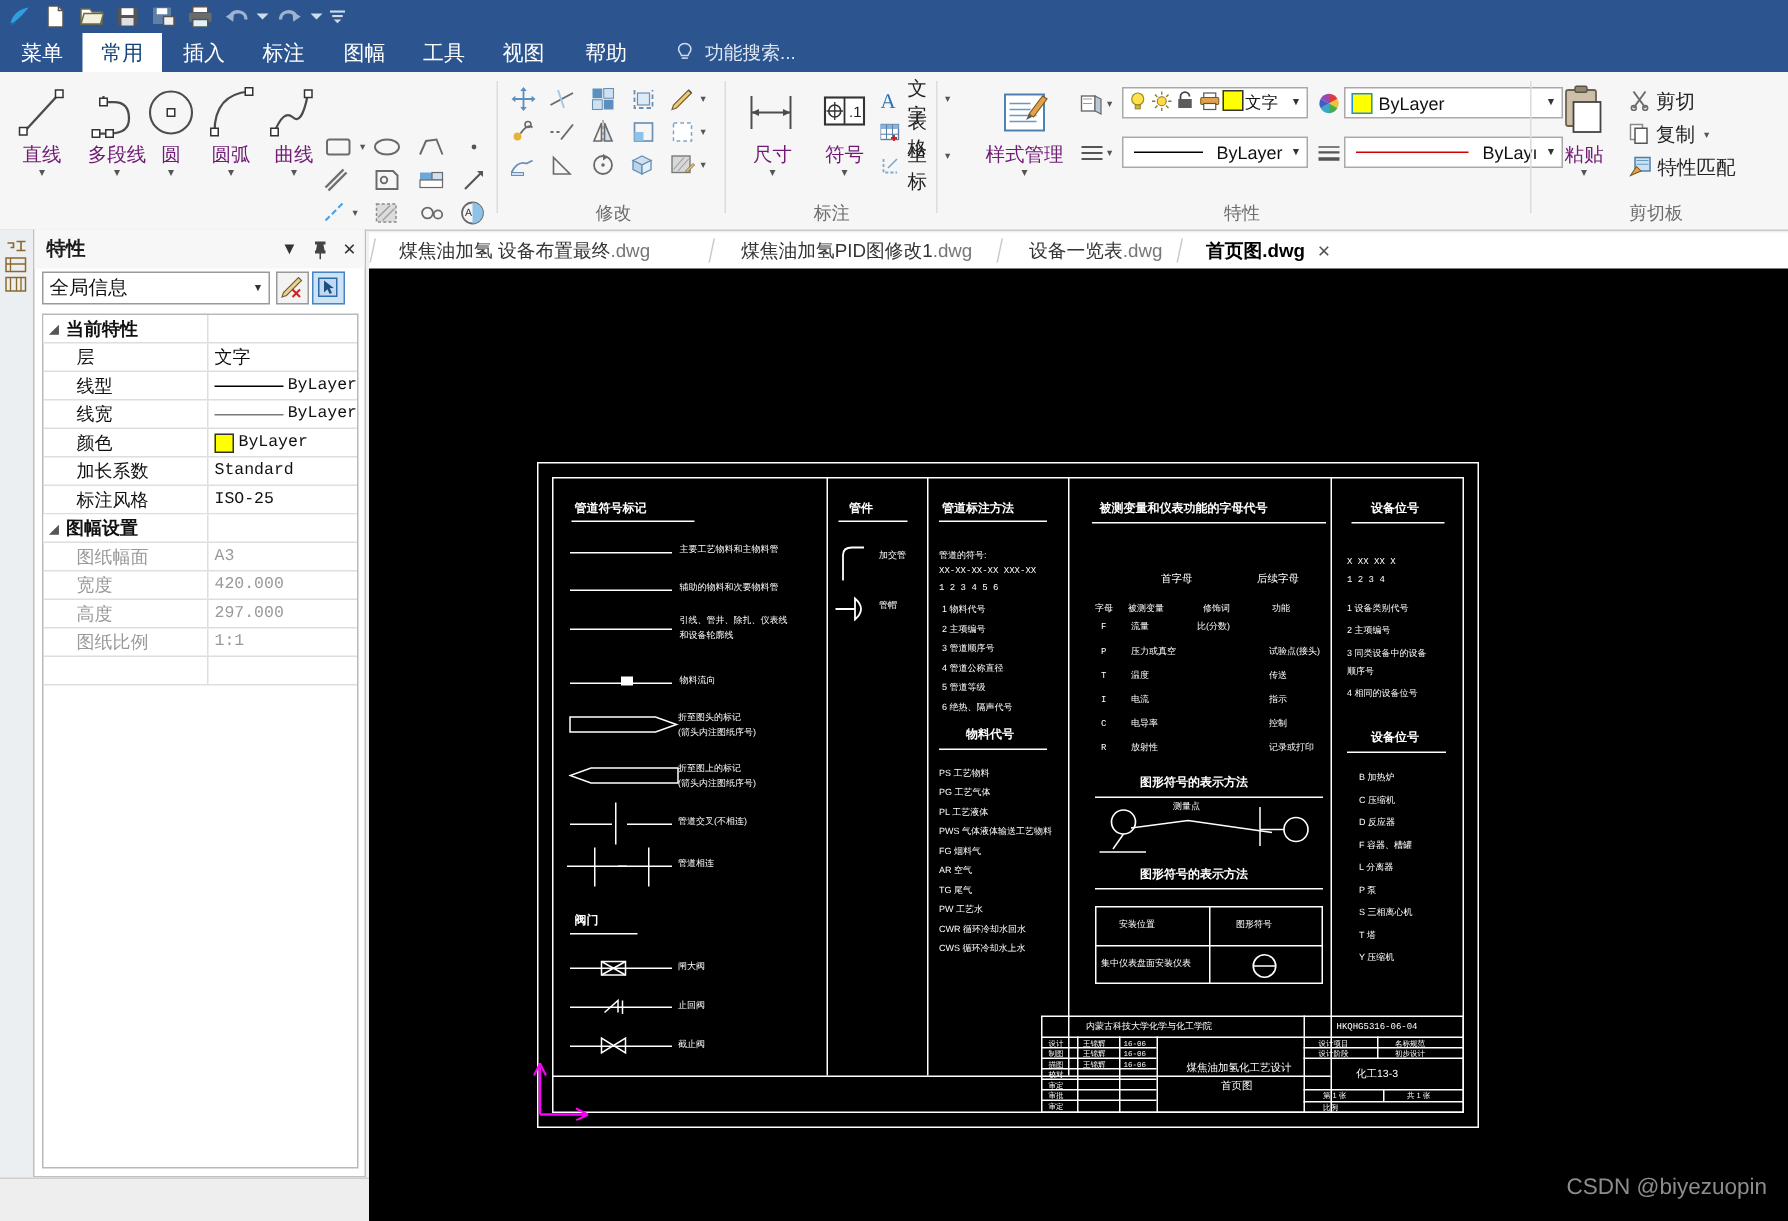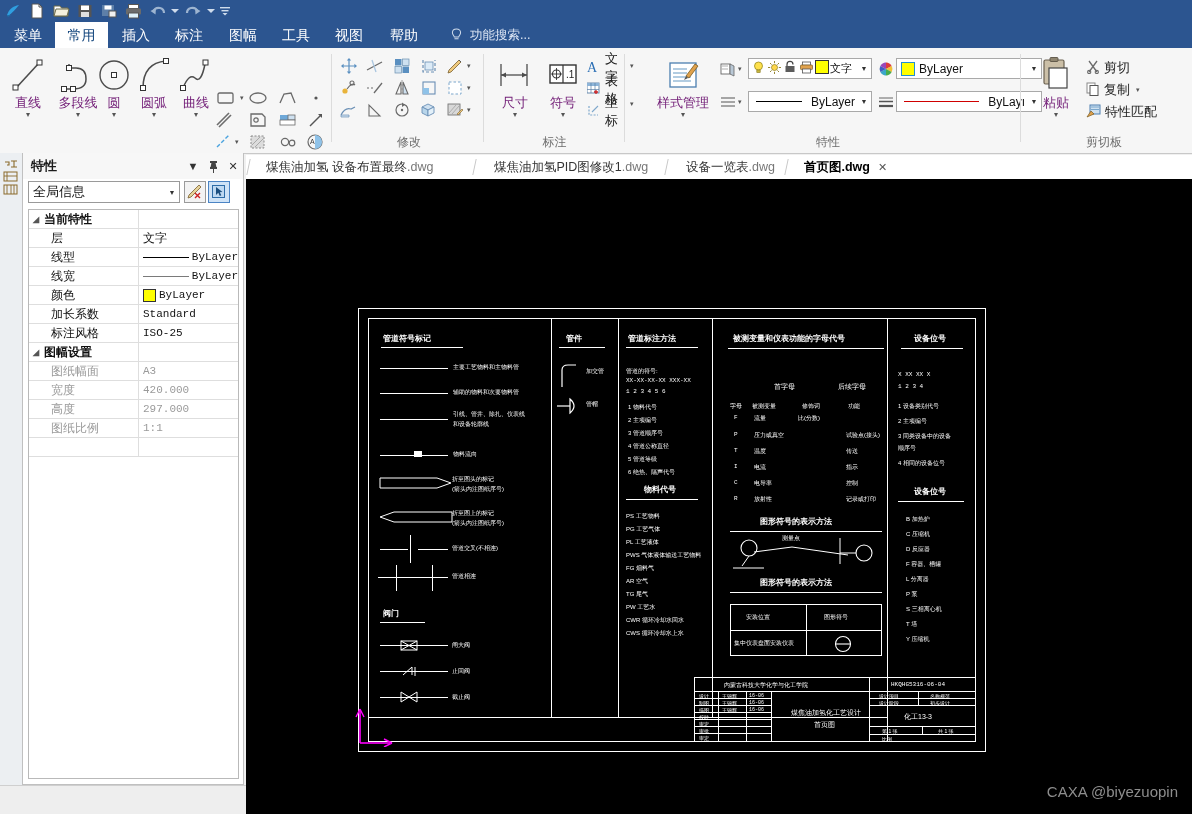--- a/index.html
+++ b/index.html
@@ -1012,16 +1012,16 @@
     <div class="cadtxt" style="left:692px;top:548px;font-size:5px;">共 1 张</div>
     <div class="cadtxt" style="left:636px;top:556px;font-size:5px;">比例</div>
 
     <svg class="ucs" style="left:104px;top:524px;" width="46" height="44">
       <path d="M10 40 V8" stroke="#ff00ff" stroke-width="1.6"></path>
       <path d="M10 6 L6 14 M10 6 L14 14" stroke="#ff00ff" stroke-width="1.4" fill="none"></path>
       <path d="M10 40 H40" stroke="#ff00ff" stroke-width="1.6"></path>
       <path d="M42 40 L34 36 M42 40 L34 44" stroke="#ff00ff" stroke-width="1.4" fill="none"></path>
     </svg>
 
-    <div class="watermark">CAXA @biyezuopin</div>
+    <div class="watermark">CSDN @biyezuopin</div>
   </div>
 
 </div>
 
 </body></html>

